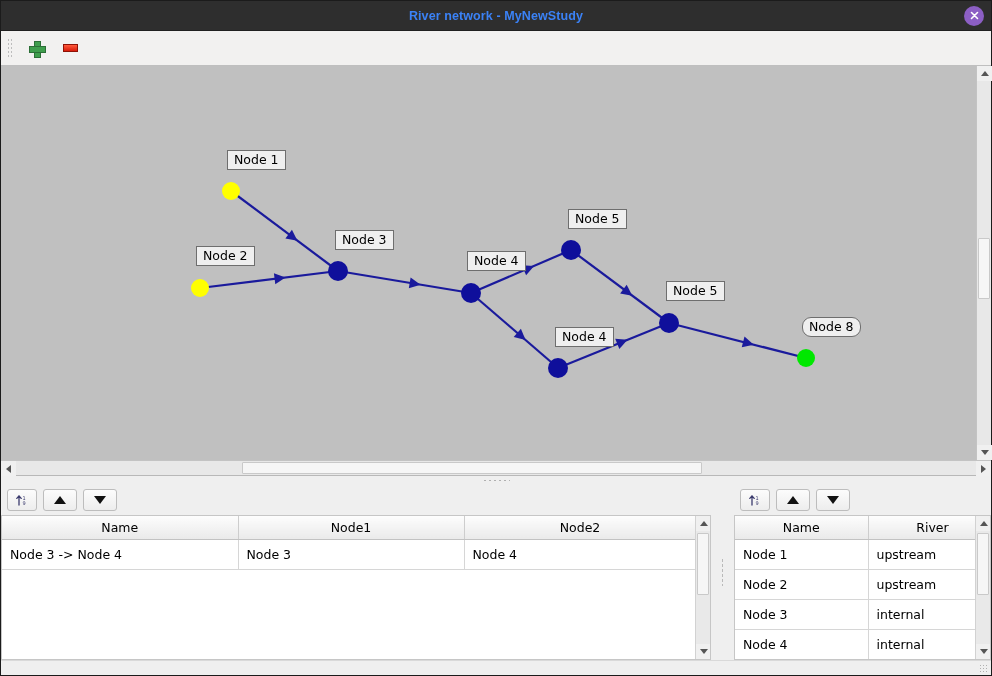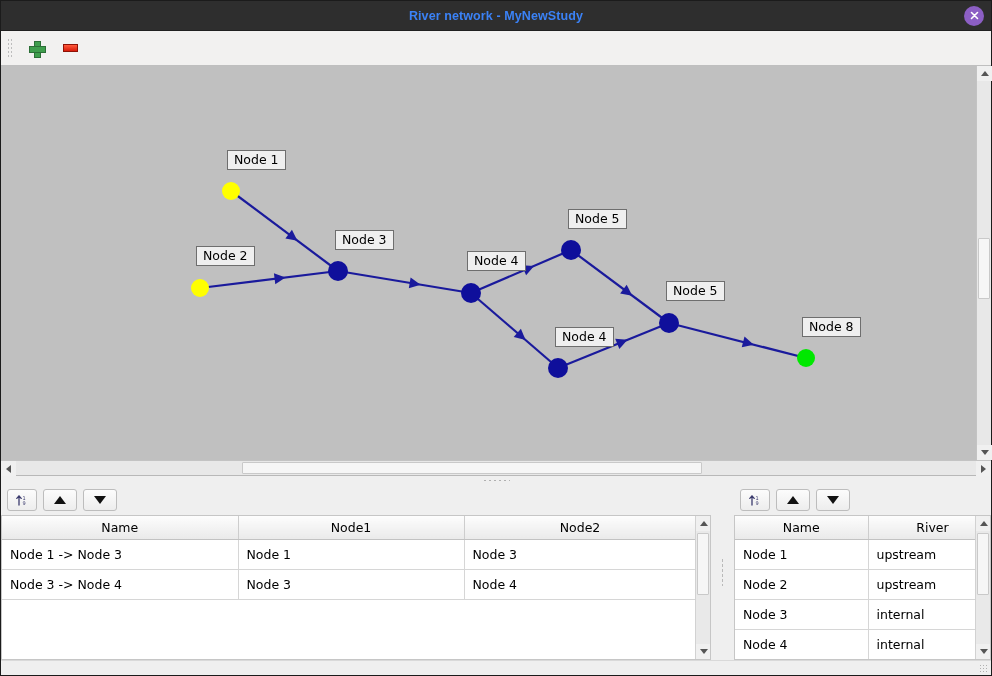--- a/index.html
+++ b/index.html
@@ -308,21 +308,21 @@
             <circle cx="805" cy="292" r="9" fill="#00e800"></circle>
           </svg>
         <div id="graph-labels">
             <div class="node-label" style="left: 226px; top: 84px;">Node 1</div>
             <div class="node-label" style="left: 195px; top: 180px;">Node 2</div>
             <div class="node-label" style="left: 334px; top: 164px;">Node 3</div>
             <div class="node-label" style="left: 466px; top: 185px;">Node 4</div>
             <div class="node-label" style="left: 567px; top: 143px;">Node 5</div>
             <div class="node-label" style="left: 554px; top: 261px;">Node 4</div>
             <div class="node-label" style="left: 665px; top: 215px;">Node 5</div>
-            <div class="node-label" style="left: 801px; top: 251px;">Node 8</div>
+            <div class="node-label" style="left: 801px; top: 251px; border-radius: 9px;">Node 8</div>
           </div>
       </div>
       <div class="vscroll">
         <div class="sb-btn">
             <span class="arrow-up"></span>
           </div>
         <div class="sb-track sb-area-v">
           <div class="sb-thumb" style="left:1px; right:1px; top:43%; height:17%;"></div>
         </div>
         <div class="sb-btn">
@@ -375,25 +375,20 @@
               </colgroup>
             <thead>
                 <tr id="branch-head">
                   <th>Name</th>
                   <th>Node1</th>
                   <th>Node2</th>
                 </tr>
               </thead>
             <tbody id="branch-body">
                 <tr>
-                  <td>Node 1 -&gt; Node 3</td>
-                  <td>Node 1</td>
-                  <td>Node 3</td>
-                </tr>
-                <tr>
                   <td>Node 3 -&gt; Node 4</td>
                   <td>Node 3</td>
                   <td>Node 4</td>
                 </tr>
               </tbody>
           </table>
         </div>
         <div class="vscroll" style="border-left:1px solid #d2d2d2;">
           <div class="sb-btn">
               <span class="arrow-up"></span>

